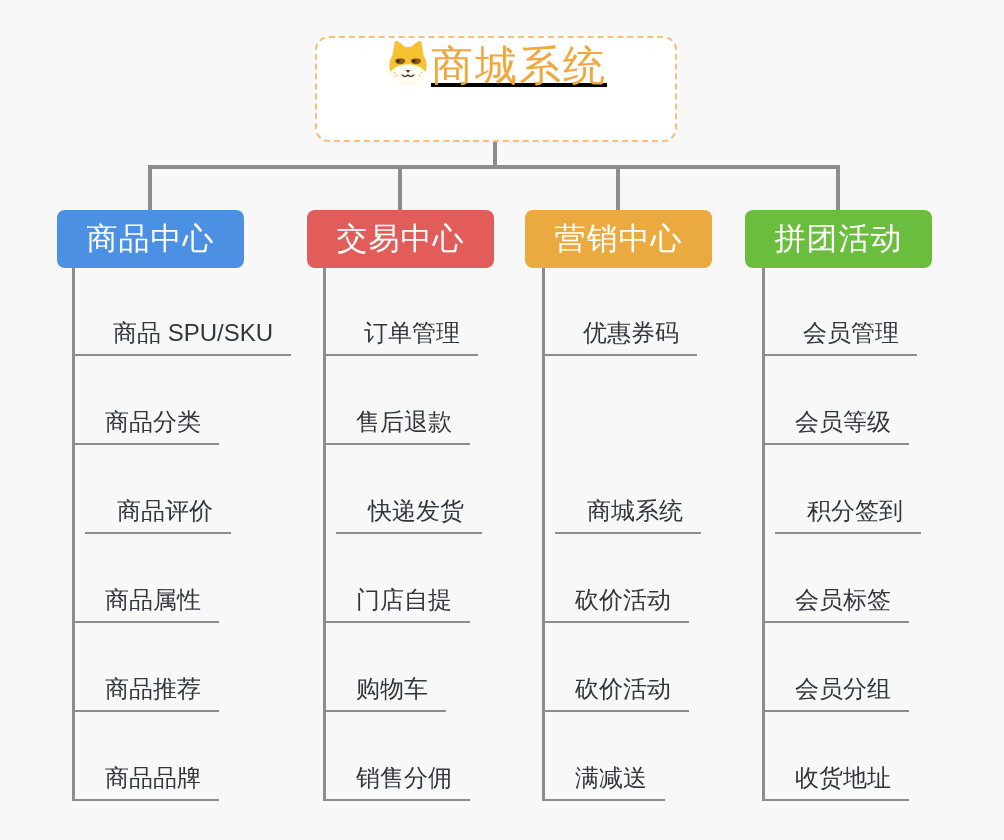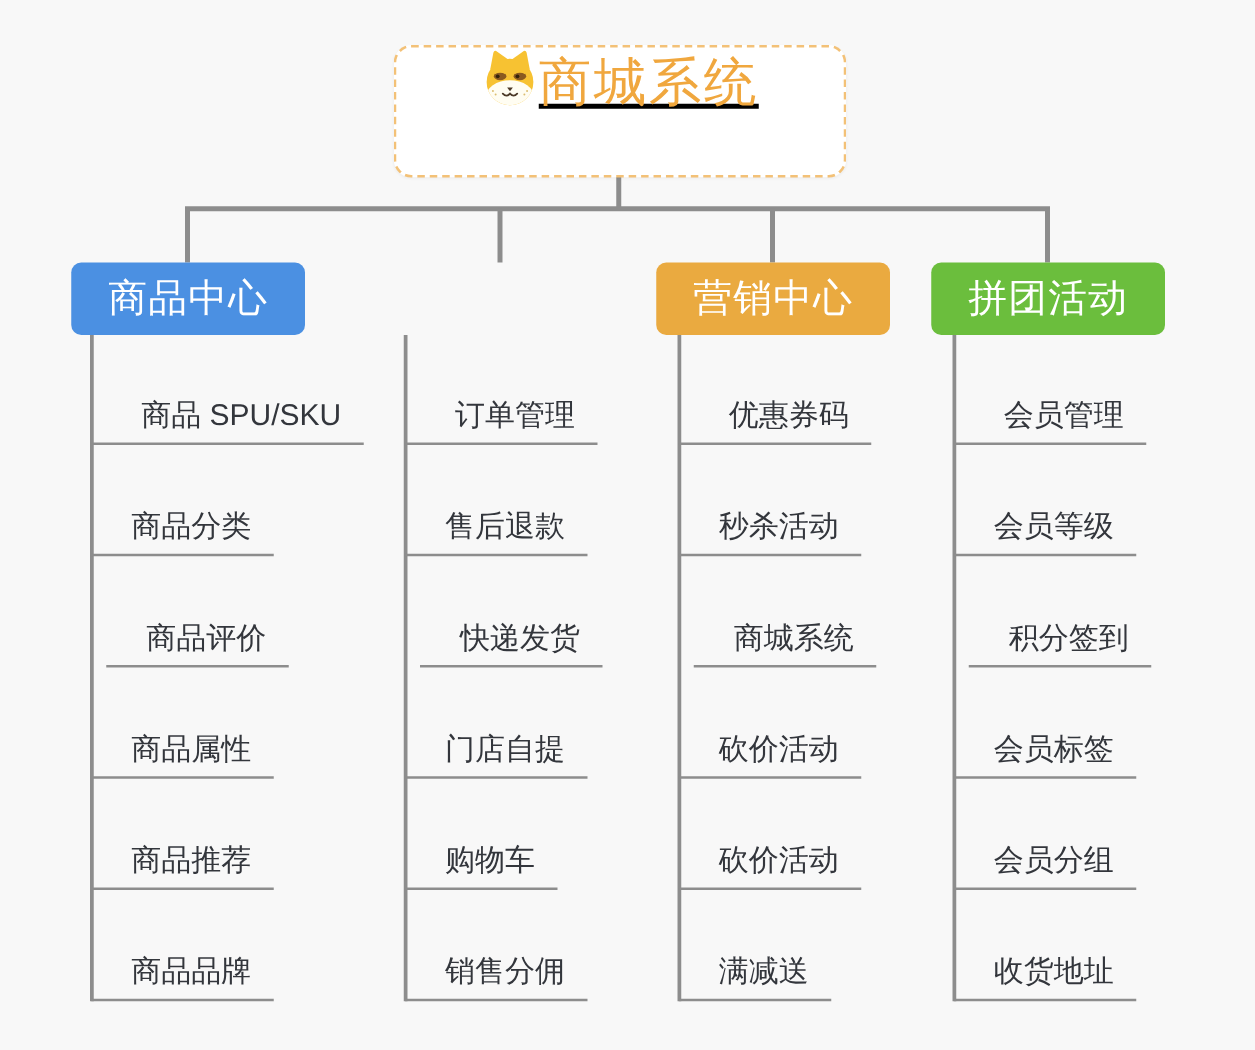--- a/index.html
+++ b/index.html
@@ -93,34 +93,36 @@
     <span class="branch-label">商品中心</span>
   </div>
   <div class="col-line cl-0"></div>
   <div class="leaf lx-0 row-0">商品 SPU/SKU</div>
   <div class="leaf lx-0 row-1">商品分类</div>
   <div class="leaf lx-0 row-2">商品评价</div>
   <div class="leaf lx-0 row-3">商品属性</div>
   <div class="leaf lx-0 row-4">商品推荐</div>
   <div class="leaf lx-0 row-5">商品品牌</div>
 
+  <div class="branch-box bx-1" style="background-color: rgb(226, 92, 89);">
+    <span class="branch-label">交易中心</span>
+  </div>
   <div class="col-line cl-1"></div>
   <div class="leaf lx-1 row-0">订单管理</div>
   <div class="leaf lx-1 row-2">快递发货</div>
   <div class="leaf lx-1 row-1">售后退款</div>
   <div class="leaf lx-1 row-3">门店自提</div>
   <div class="leaf lx-1 row-4">购物车</div>
   <div class="leaf lx-1 row-5">销售分佣</div>
 
   <div class="branch-box bx-2" style="background-color: rgb(234, 170, 64);">
     <span class="branch-label">营销中心</span>
   </div>
   <div class="col-line cl-2"></div>
   <div class="leaf lx-2 row-0">优惠券码</div>
-  <div class="leaf lx-2 row-1">秒杀活动</div>
   <div class="leaf lx-2 row-2">商城系统</div>
   <div class="leaf lx-2 row-3">砍价活动</div>
   <div class="leaf lx-2 row-4">砍价活动</div>
   <div class="leaf lx-2 row-5">满减送</div>
 
   <div class="branch-box bx-3" style="background-color: rgb(107, 190, 61);">
     <span class="branch-label">拼团活动</span>
   </div>
   <div class="col-line cl-3"></div>
   <div class="leaf lx-3 row-0">会员管理</div>

